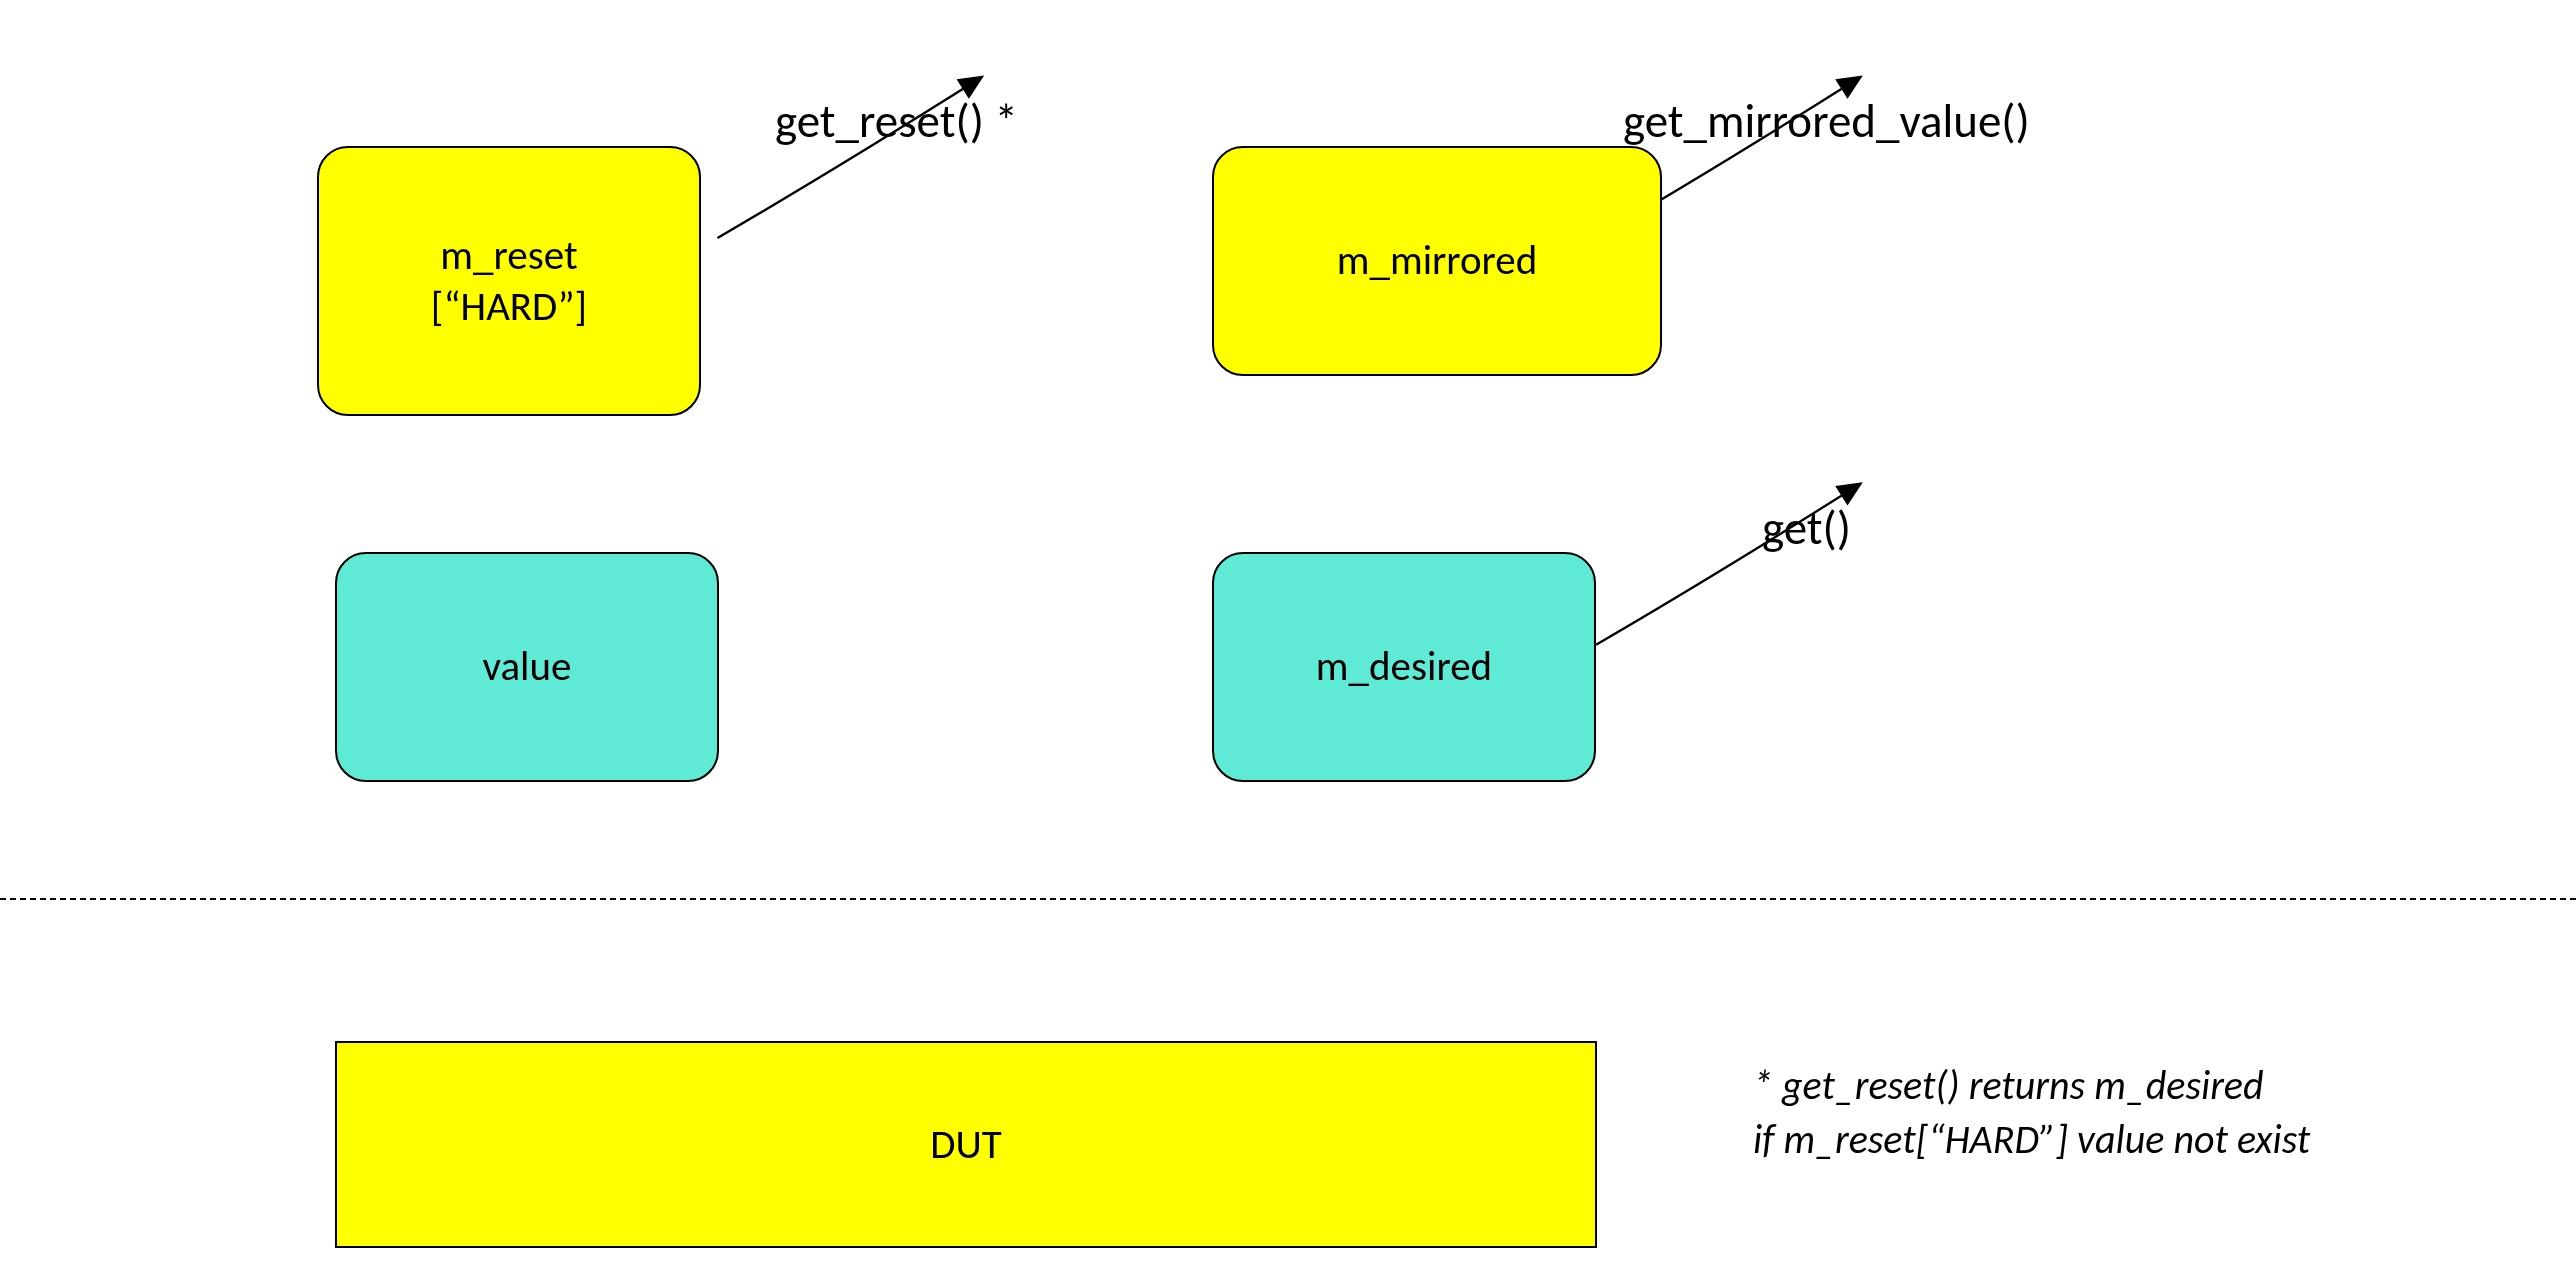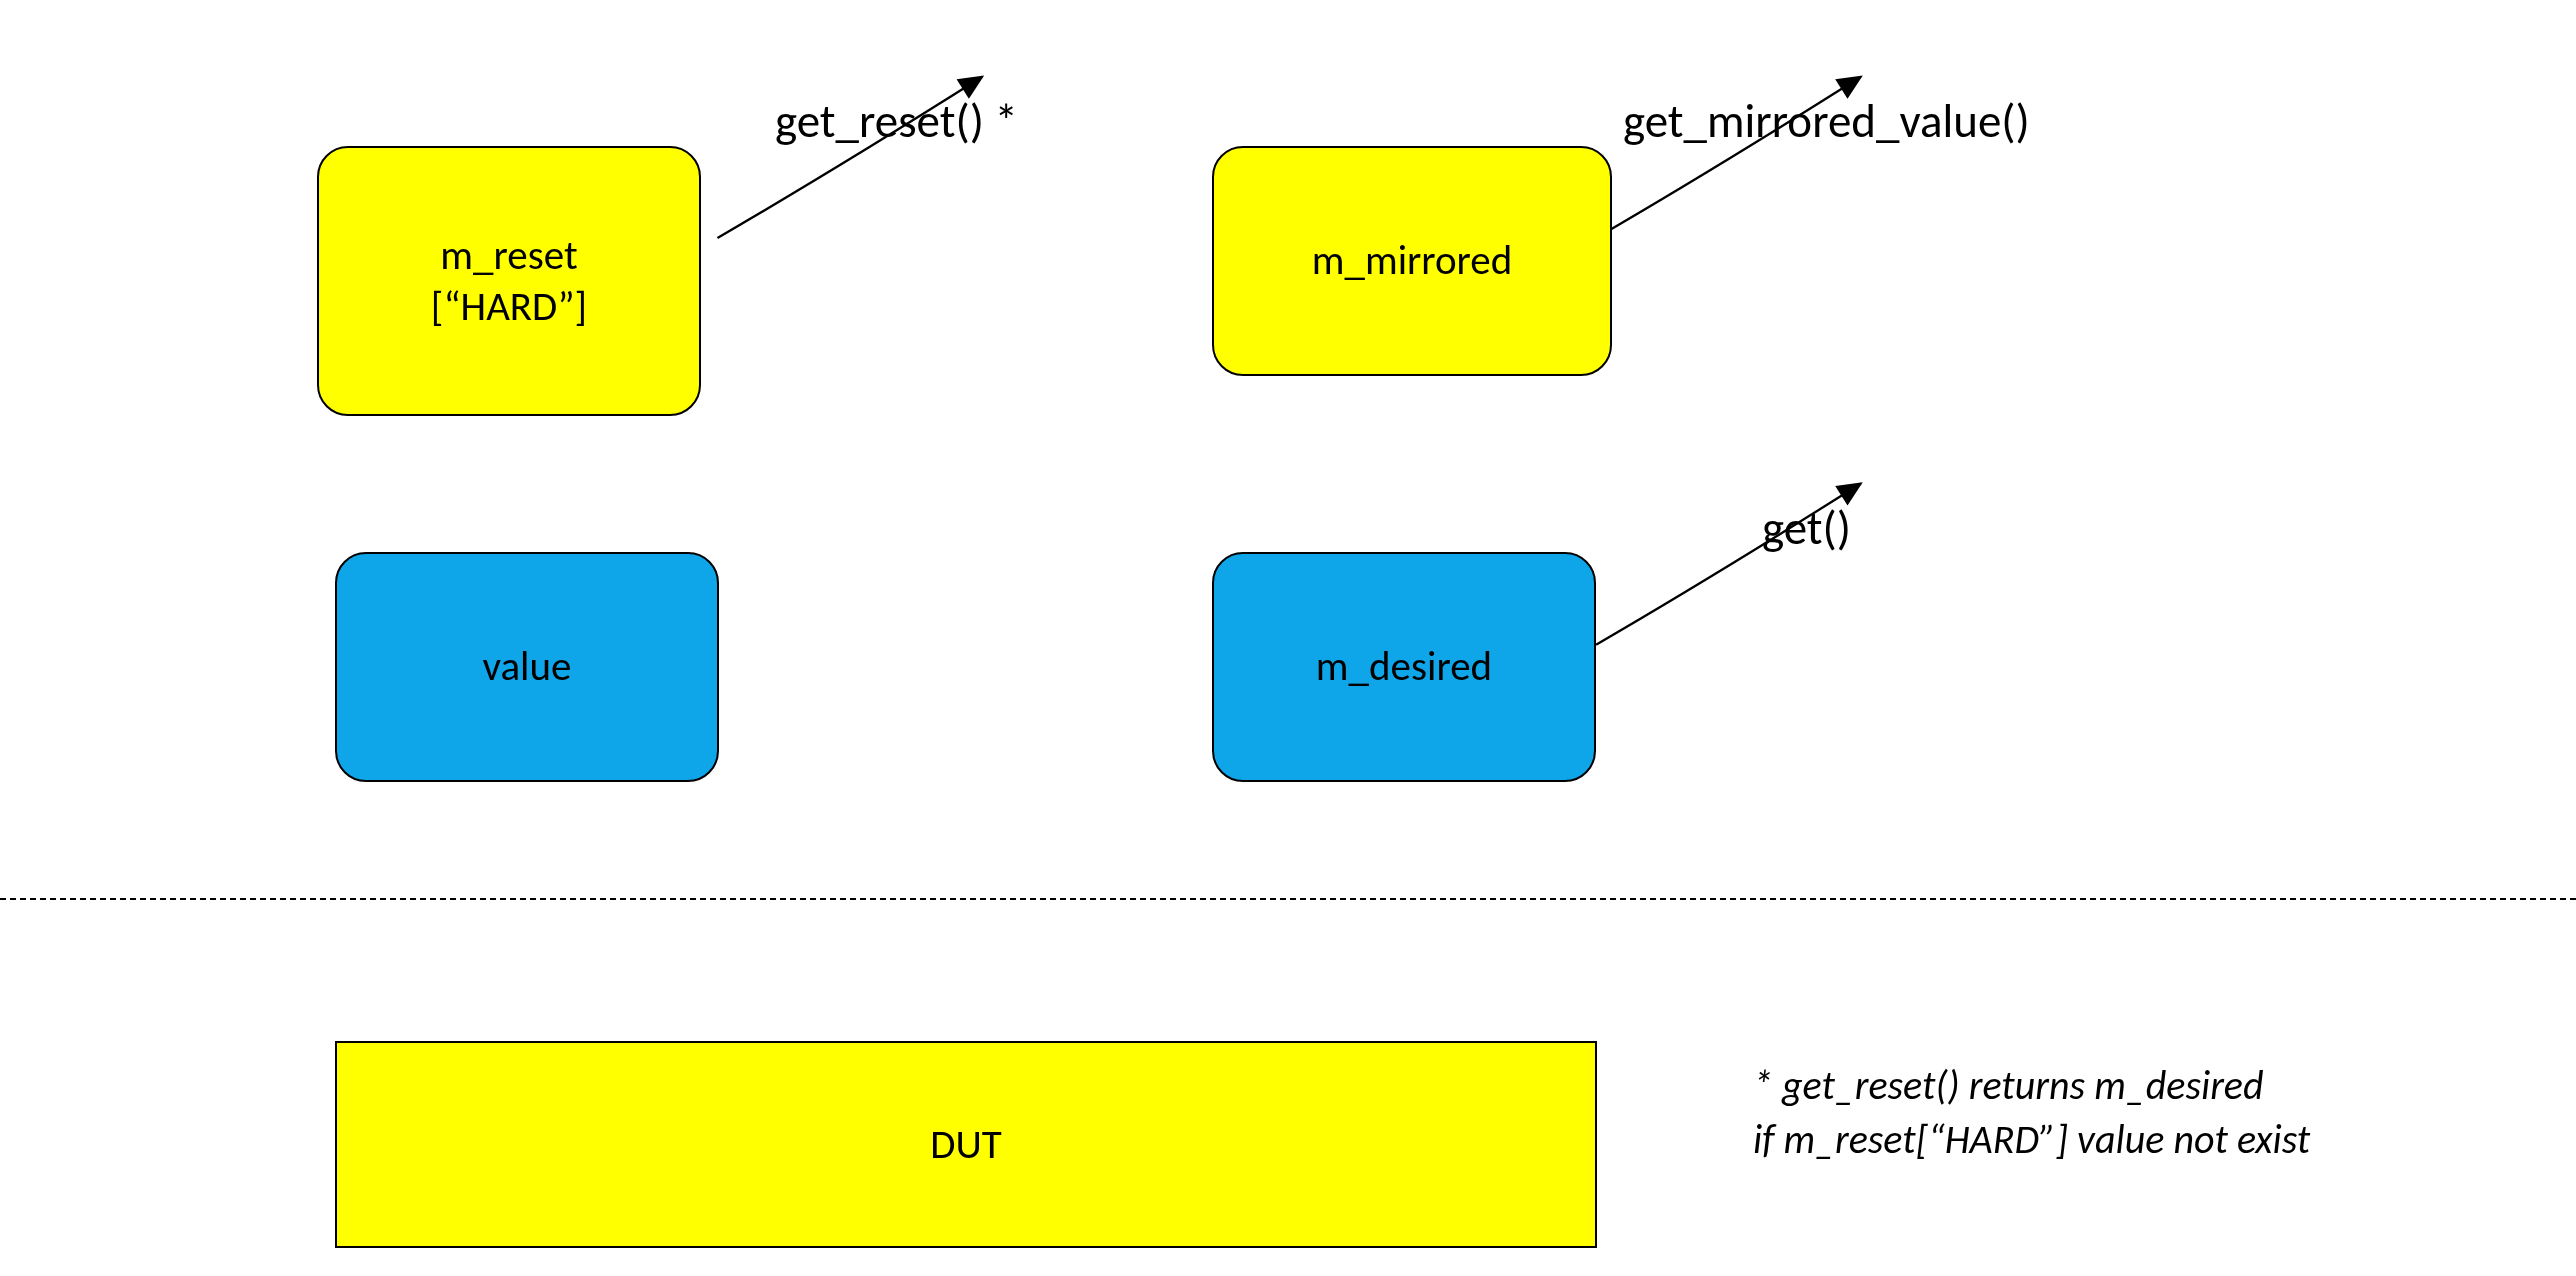--- a/index.html
+++ b/index.html
@@ -19,21 +19,21 @@
       display: flex;
       align-items: center;
       justify-content: center;
       text-align: center;
       border: 2.3px solid #000;
       font-size: 41px;
       line-height: 1.25;
       white-space: pre-line;
     }
     .yellow { background: #ffff00; }
-    .green  { background: #0ea5e9; }
+    .green  { background: #5eead4; }
     .rounded { border-radius: 31px; }
     .label {
       position: absolute;
       font-size: 47px;
       font-weight: 400;
     }
     .footnote {
       position: absolute;
       font-size: 40px;
       font-style: italic;
@@ -70,21 +70,21 @@
     <path d="M 2080 310 Q 2235 220 2425 100" stroke="#000" stroke-width="3" fill="none" marker-end="url(#arrowhead)"></path>
 
     <path d="M 2080 840 Q 2235 750 2425 630" stroke="#000" stroke-width="3" fill="none" marker-end="url(#arrowhead)"></path>
   </svg>
 
   <div class="box yellow rounded" style="left:317px; top:146px; width:384px; height:270px;">
     <span>m_reset
 [“HARD”]</span>
   </div>
 
-  <div class="box yellow rounded" style="left:1212px; top:146px; width:400px; height:230px;">
+  <div class="box yellow rounded" style="left:1212px; top:146px; width:450px; height:230px;">
     <span>m_mirrored</span>
   </div>
 
   <div class="box green rounded" style="left:335px; top:552px; width:384px; height:230px;">
     <span>value</span>
   </div>
 
   <div class="box green rounded" style="left:1212px; top:552px; width:384px; height:230px;justify-content:center;">
     <span>m_desired</span>
   </div>

